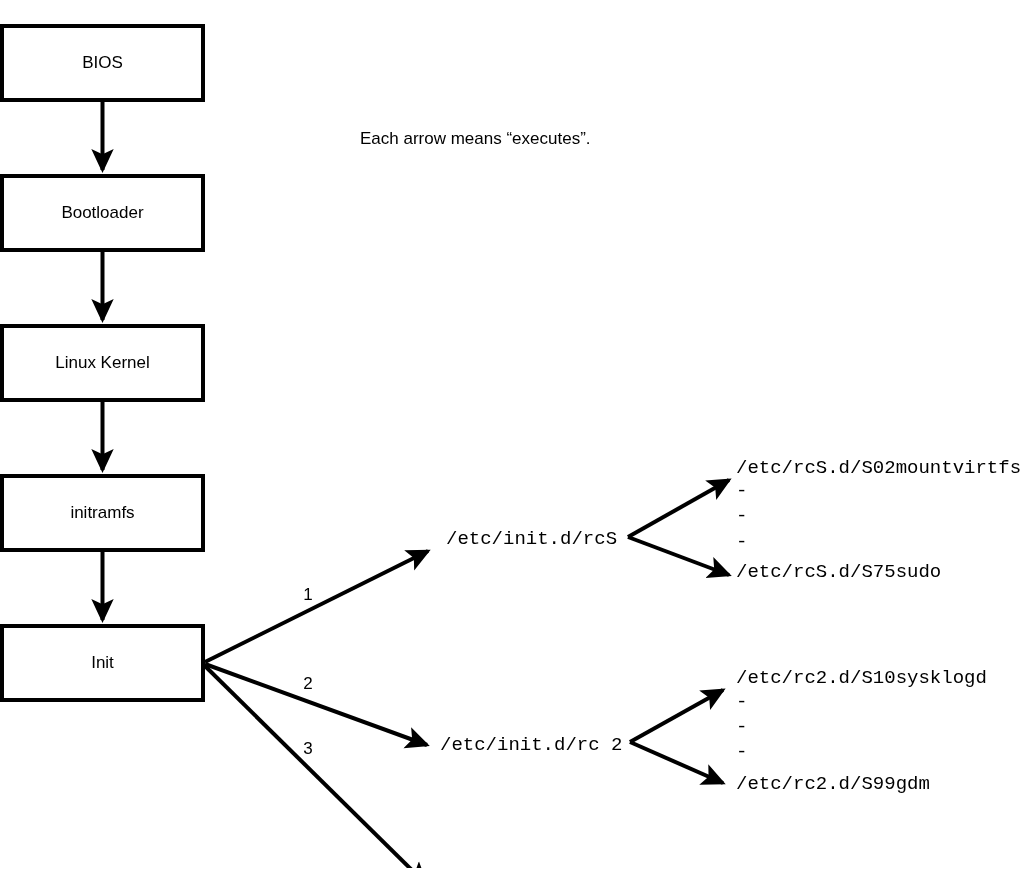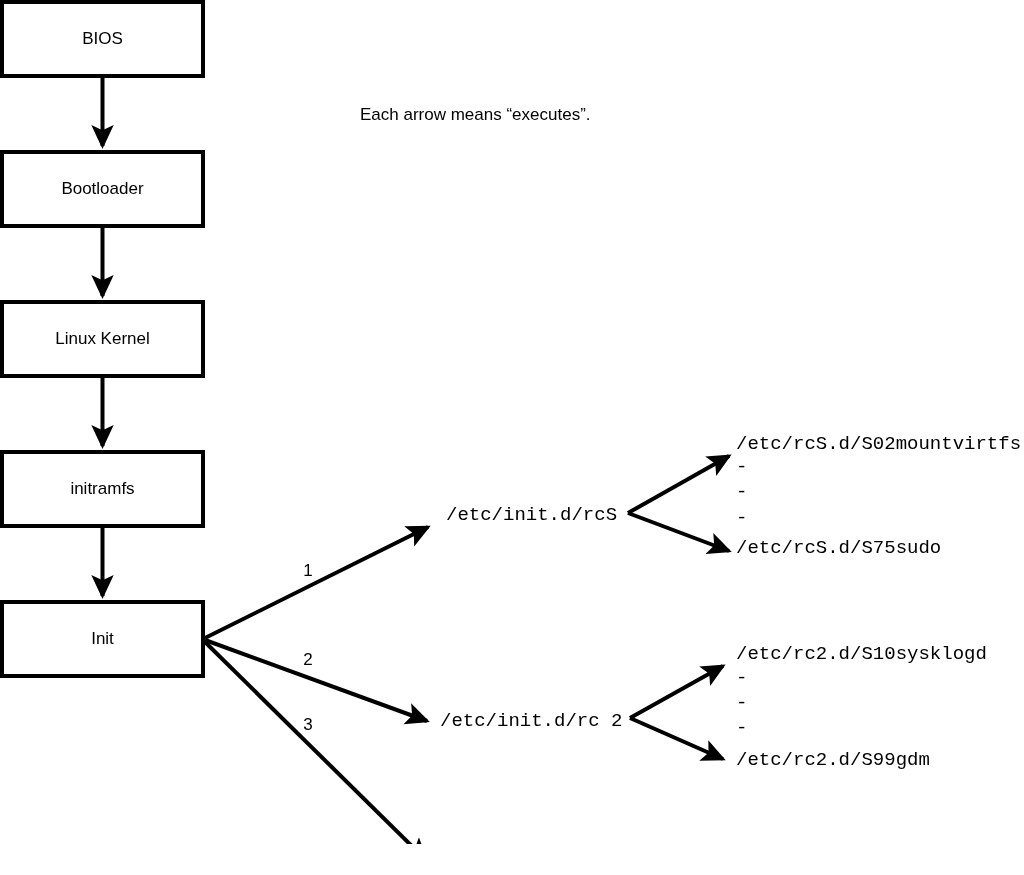--- a/index.html
+++ b/index.html
@@ -11,20 +11,21 @@
   body {
     font-family: "Liberation Sans", sans-serif;
     color: #000000;
   }
   #diagram-root {
     position: relative;
     width: 1024px;
     height: 844px;
     background: #ffffff;
     overflow: hidden;
+    margin-top: 24px;
   }
   #diagram-svg {
     position: absolute;
     left: 0;
     top: 0;
     width: 1024px;
     height: 875px;
   }
   .box-label {
     font-family: "Liberation Sans", sans-serif;

